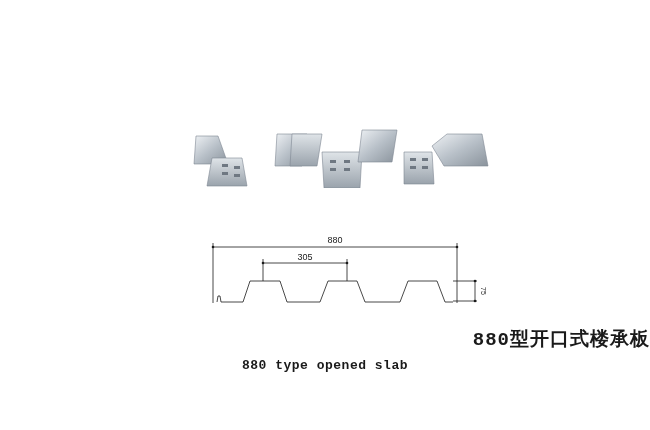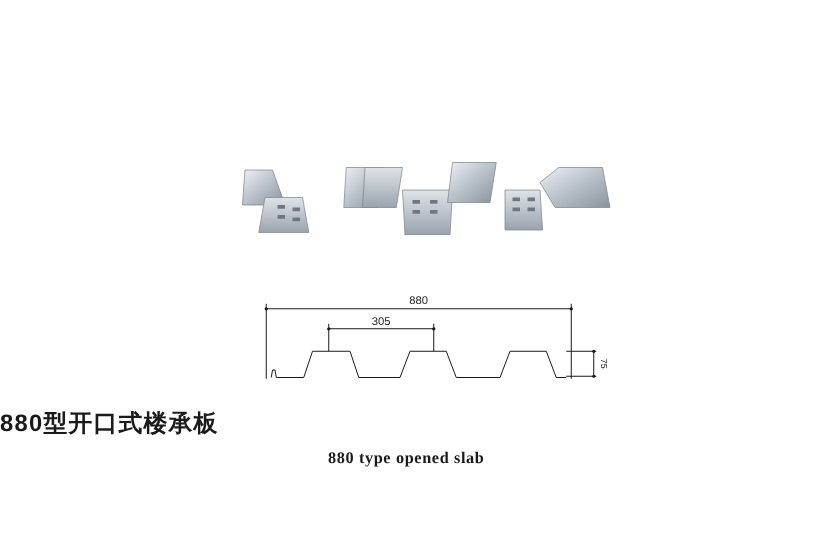--- a/index.html
+++ b/index.html
@@ -1,20 +1,20 @@
 <!DOCTYPE html>
 <html><head>
 <meta charset="utf-8">
 <style>
   html,body{margin:0;padding:0;background:#ffffff;}
   #stage{position:relative;width:650px;height:430px;background:#ffffff;overflow:hidden;margin-top:28px;}
   .photo{position:absolute;left:182px;top:88px;width:318px;height:72px;}
   .drawing{position:absolute;left:205px;top:205px;width:285px;height:80px;}
-  .title-cn{position:absolute;left:0;width:650px;top:298px;text-align:left;font-family:Liberation Sans, sans-serif;font-weight:bold;font-size:19px;color:#1a1a1a;letter-spacing:1px;}
-  .title-en{position:absolute;left:0;width:650px;top:330px;text-align:center;font-family:Liberation Serif, serif;font-weight:bold;font-size:13px;color:#1a1a1a;letter-spacing:0.5px;}
+  .title-cn{position:absolute;left:0;width:650px;top:298px;text-align:right;font-family:Liberation Mono, monospace;font-weight:bold;font-size:19px;color:#1a1a1a;letter-spacing:1px;}
+  .title-en{position:absolute;left:0;width:650px;top:330px;text-align:center;font-family:Liberation Mono, monospace;font-weight:bold;font-size:13px;color:#1a1a1a;letter-spacing:0.5px;}
   .dimtxt{font-family:"Liberation Sans",sans-serif;font-size:9px;fill:#222;}
 </style>
 </head>
 <body>
 
 <div id="stage">
 
   <svg class="photo" viewBox="0 0 318 72">
     <defs>
       <linearGradient id="g1" x1="0" y1="0" x2="1" y2="1">

